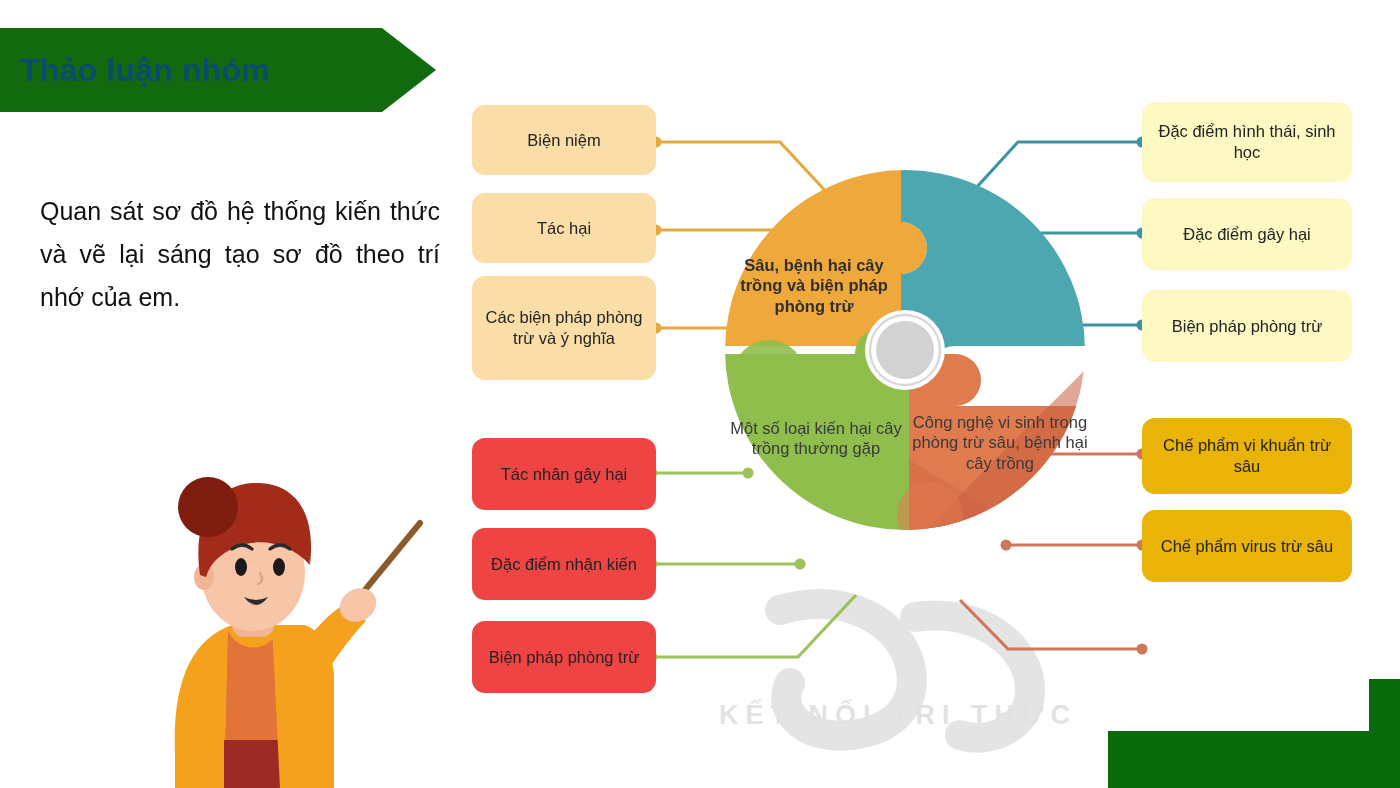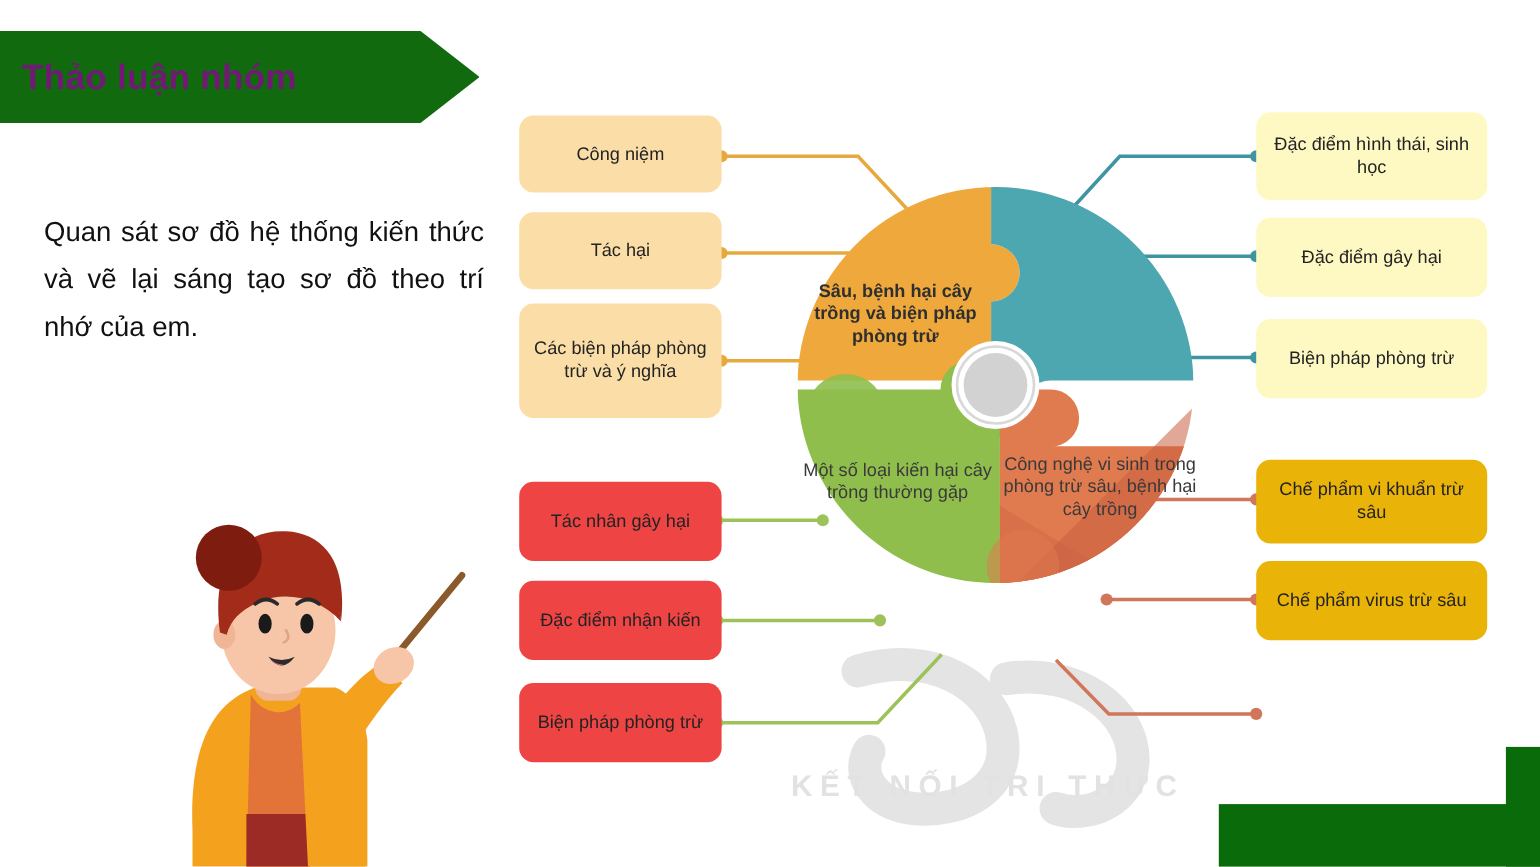--- a/index.html
+++ b/index.html
@@ -17,21 +17,21 @@
     position:absolute;left:0;top:28px;width:436px;height:84px;
   }
   #banner .shape{
     position:absolute;inset:0;
     background:#116B0E;
     clip-path:polygon(0 0, 382px 0, 436px 42px, 382px 84px, 0 84px);
   }
   #banner .txt{
     position:absolute;left:20px;top:0;height:84px;
     display:flex;align-items:center;
-    color:#701a75;font-size:32px;font-weight:bold;letter-spacing:.2px;
+    color:#0c4a6e;font-size:32px;font-weight:bold;letter-spacing:.2px;
   }
 
   
   #instruction{
     position:absolute;left:40px;top:190px;width:400px;
     font-size:25px;line-height:1.72;color:#111111;
     text-align:justify;text-justify:inter-word;
   }
 
   
@@ -228,21 +228,21 @@
         <circle cx="180" cy="180" r="35" fill="none" stroke="#d8d8d8" stroke-width="2.4"></circle>
         <circle cx="180" cy="180" r="29" fill="#d2d2d2"></circle>
       </svg>
     </div>
 
     <div class="quad-label" id="q-tl">Sâu, bệnh hại cây trồng và biện pháp phòng trừ</div>
     <div class="quad-label" id="q-bl" style="font-weight:normal;color:#3a3a3a;">Một số loại kiến hại cây trồng thường gặp</div>
     <div class="quad-label" id="q-br" style="font-weight:normal;color:#3a3a3a;">Công nghệ vi sinh trong phòng trừ sâu, bệnh hại cây trồng</div>
 
     <div class="card c-yellow" style="left:12px;top:25px;width:184px;height:70px;">
-      <span>Công niệm</span>
+      <span>Biện niệm</span>
     </div>
     <div class="card c-yellow" style="left:12px;top:113px;width:184px;height:70px;">
       <span>Tác hại</span>
     </div>
     <div class="card c-yellow" style="left:12px;top:196px;width:184px;height:104px;">
       <span>Các biện pháp phòng trừ và ý nghĩa</span>
     </div>
 
     <div class="card c-green" style="left:12px;top:358px;width:184px;height:72px;">
       <span>Tác nhân gây hại</span>

